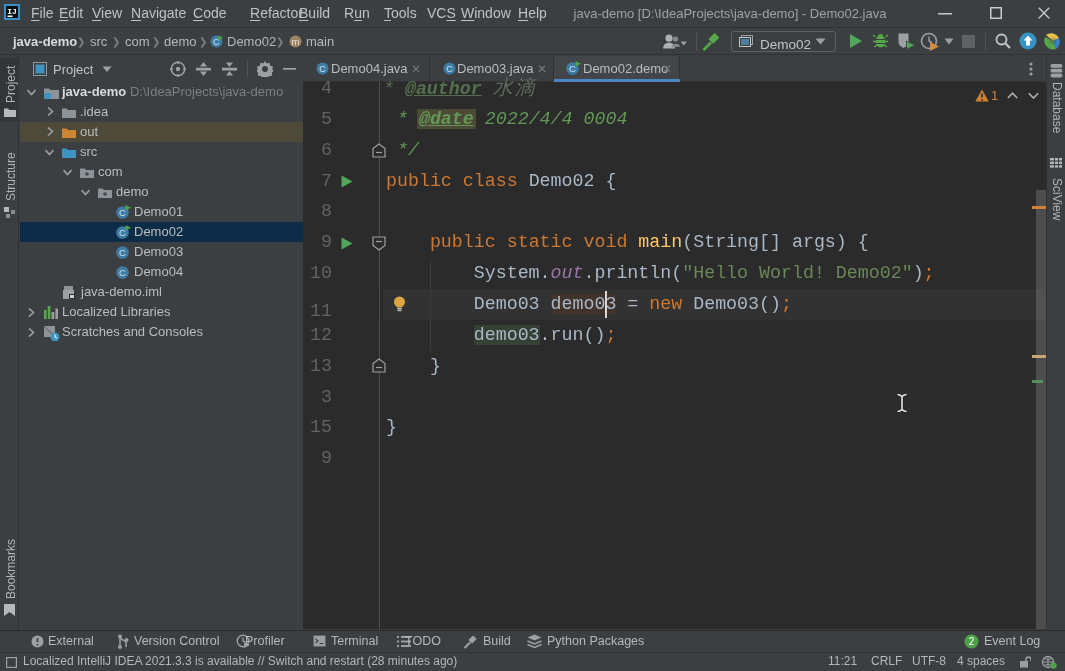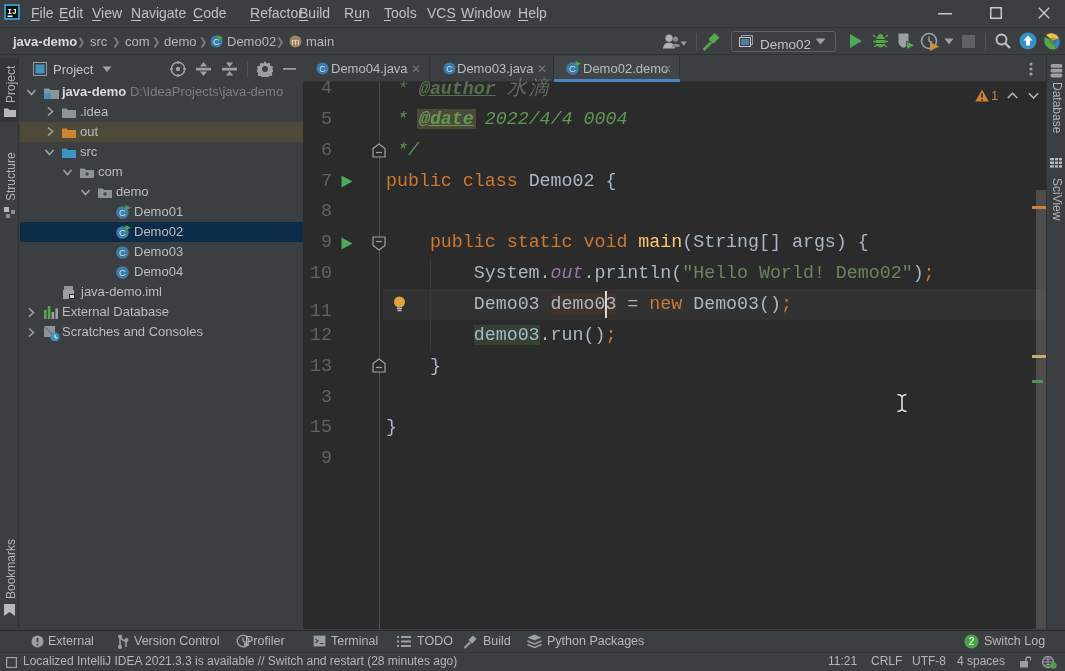--- a/index.html
+++ b/index.html
@@ -60,20 +60,21 @@
 <div class="menu mn" style="left:131px"><u>N</u>avigate</div>
 <div class="menu mn" style="left:193px"><u>C</u>ode</div>
 <div class="menu mn" style="left:250px"><u>R</u>efactor</div>
 <div class="menu mn" style="left:299px"><u>B</u>uild</div>
 <div class="menu mn" style="left:344px">R<u>u</u>n</div>
 <div class="menu mn" style="left:384px"><u>T</u>ools</div>
 <div class="menu mn" style="left:427px">VC<u>S</u></div>
 <div class="menu mn" style="left:461px"><u>W</u>indow</div>
 <div class="menu mn" style="left:518px"><u>H</u>elp</div>
 </div>
+<div id="wtitle">java-demo [D:\IdeaProjects\java-demo] - Demo02.java</div>
 <div class="icon" style="left:938px;top:13px">
       <svg width="14" height="2">
         <rect width="14" height="1.5" fill="#c7c9cb"></rect>
       </svg>
     </div>
 <div class="icon" style="left:990px;top:7px">
       <svg width="12" height="12">
         <rect x="0.75" y="0.75" width="10.5" height="10.5" fill="none" stroke="#c7c9cb" stroke-width="1.5"></rect>
       </svg>
     </div>
@@ -288,21 +289,21 @@
 <div class="trow" style="top:102px"><span style="margin-left:60px">.idea</span></div>
 <div class="trow" style="top:122px;background:#4e4a3a"><span style="margin-left:60px">out</span></div>
 <div class="trow" style="top:142px"><span style="margin-left:60px">src</span></div>
 <div class="trow" style="top:162px"><span style="margin-left:78px">com</span></div>
 <div class="trow" style="top:182px"><span style="margin-left:96px">demo</span></div>
 <div class="trow" style="top:202px"><span style="margin-left:114px">Demo01</span></div>
 <div class="trow" style="top:222px;background:#0d2c47"><span style="margin-left:114px">Demo02</span></div>
 <div class="trow" style="top:242px"><span style="margin-left:114px">Demo03</span></div>
 <div class="trow" style="top:262px"><span style="margin-left:114px">Demo04</span></div>
 <div class="trow" style="top:282px"><span style="margin-left:61px">java-demo.iml</span></div>
-<div class="trow" style="top:302px"><span style="margin-left:42px">External Database</span></div>
+<div class="trow" style="top:302px"><span style="margin-left:42px">Localized Libraries</span></div>
 <div class="trow" style="top:322px"><span style="margin-left:42px">Scratches and Consoles</span></div>
 </div>
 <div id="ticons">
 <div class="icon" style="left:27px;top:88px">
         <svg width="9" height="9">
           <path d="M0.5 2 L4.5 6.5 L8.5 2" fill="none" stroke="#9da0a2" stroke-width="1.6"></path>
         </svg>
       </div>
 <div class="icon" style="left:44px;top:87px">
         <svg width="15" height="12">
@@ -482,21 +483,21 @@
 <div class="ln" style="top:165.55px">7</div>
 <div class="ln" style="top:196.4px">8</div>
 <div class="ln" style="top:227.25px">9</div>
 <div class="ln" style="top:258.1px">10</div>
 <div class="ln" style="top:296px">11</div>
 <div class="ln" style="top:319.8px">12</div>
 <div class="ln" style="top:350.65px">13</div>
 <div class="ln" style="top:381.5px">3</div>
 <div class="ln" style="top:412.35px">15</div>
 <div class="ln" style="top:443.2px">9</div>
-<div class="cl" style="left:386px;top:73px"><span class="c" style="color:#55704e"> * </span><span class="ct" style="color:#55704e">@author</span><span class="c"> </span><span class="c" style="font-size:20px;letter-spacing:2px;color:#5e6b5e">水滴</span></div>
+<div class="cl" style="left:372px;top:73px"><span class="c" style="color:#55704e"> * </span><span class="ct" style="color:#55704e">@author</span><span class="c"> </span><span class="c" style="font-size:20px;letter-spacing:2px;color:#5e6b5e">水滴</span></div>
 <div class="cl" style="left:386px;top:103.85px"><span class="c"> * </span><span class="ct" style="background:#4c4a36;padding:0 2px;margin:0 -2px">@date</span><span class="c"> 2022/4/4 0004</span></div>
 <div class="cl" style="left:386px;top:134.7px"><span class="c"> */</span></div>
 <div class="cl" style="left:386px;top:165.55px"><span class="k">public class </span>Demo02 {</div>
 <div class="cl" style="left:386px;top:227.25px">    <span class="k">public static void </span><span class="mth">main</span>(String[] args) {</div>
 <div class="cl" style="left:386px;top:258.1px">        System.<span class="fld">out</span>.println(<span class="s">"Hello World! Demo02"</span>)<span class="k">;</span></div>
 <div class="cl" style="left:386px;top:288.95px">        Demo03 <span style="background:#40332b">demo03</span> = <span class="k">new </span>Demo03()<span class="k">;</span></div>
 <div class="cl" style="left:386px;top:319.8px">        <span style="background:#344134">demo03</span>.run()<span class="k">;</span></div>
 <div class="cl" style="left:386px;top:350.65px">    }</div>
 <div class="cl" style="left:386px;top:412.35px">}</div>
 <div class="abs" style="left:605px;top:291px;width:2px;height:27px;background:#d8d8d8"></div>
@@ -633,42 +634,42 @@
           <g fill="#9da0a2">
             <rect x="0" y="0" width="2" height="2"></rect>
             <rect x="4" y="0" width="10" height="2"></rect>
             <rect x="0" y="4.5" width="2" height="2"></rect>
             <rect x="4" y="4.5" width="10" height="2"></rect>
             <rect x="0" y="9" width="2" height="2"></rect>
             <rect x="4" y="9" width="10" height="2"></rect>
           </g>
         </svg>
       </div>
-<div class="titem" style="left:417px">TODO</div>
+<div class="titem" style="left:405px">TODO</div>
 <div class="icon" style="left:463px;top:634px">
         <svg width="15" height="15">
           <path d="M1.5 14 L7 8.5" stroke="#9da0a2" stroke-width="2.2" fill="none"></path>
           <path d="M5.8 5.6 L9.5 1.9 Q10 1.4 10.5 1.9 L13.2 4.6 Q13.7 5.1 13.2 5.6 L9.5 9.3 Q9 9.8 8.5 9.3 L5.8 6.6 Q5.3 6.1 5.8 5.6 Z" fill="#9da0a2"></path>
         </svg>
       </div>
 <div class="titem" style="left:483px">Build</div>
 <div class="icon" style="left:527px;top:634px">
         <svg width="15" height="14">
           <path d="M7.5 0.5 L14.5 3.5 L7.5 6.5 L0.5 3.5 Z" fill="#9da0a2"></path>
           <path d="M0.5 7 L7.5 10 L14.5 7 M0.5 10.5 L7.5 13.5 L14.5 10.5" fill="none" stroke="#9da0a2" stroke-width="1.4"></path>
         </svg>
       </div>
 <div class="titem" style="left:547px">Python Packages</div>
 <div class="icon" style="left:964px;top:634px">
         <svg width="15" height="15">
           <circle cx="7.5" cy="7.5" r="7" fill="#4ca247"></circle>
           <text x="7.5" y="11" font-size="10" fill="#fff" text-anchor="middle" font-family="Liberation Sans">2</text>
         </svg>
       </div>
-<div class="titem" style="left:984px">Switch Log</div>
+<div class="titem" style="left:984px">Event Log</div>
 </div>
 
 <div class="abs" id="statusbar"></div>
 <div id="sbitems">
 <div class="icon" style="left:6px;top:657px">
         <svg width="11" height="11">
           <rect x="0.6" y="0.6" width="9.8" height="9.8" fill="none" stroke="#9da0a2" stroke-width="1.2"></rect>
         </svg>
       </div>
 <div class="sitem" style="left:23px">Localized IntelliJ IDEA 2021.3.3 is available // Switch and restart (28 minutes ago)</div>

